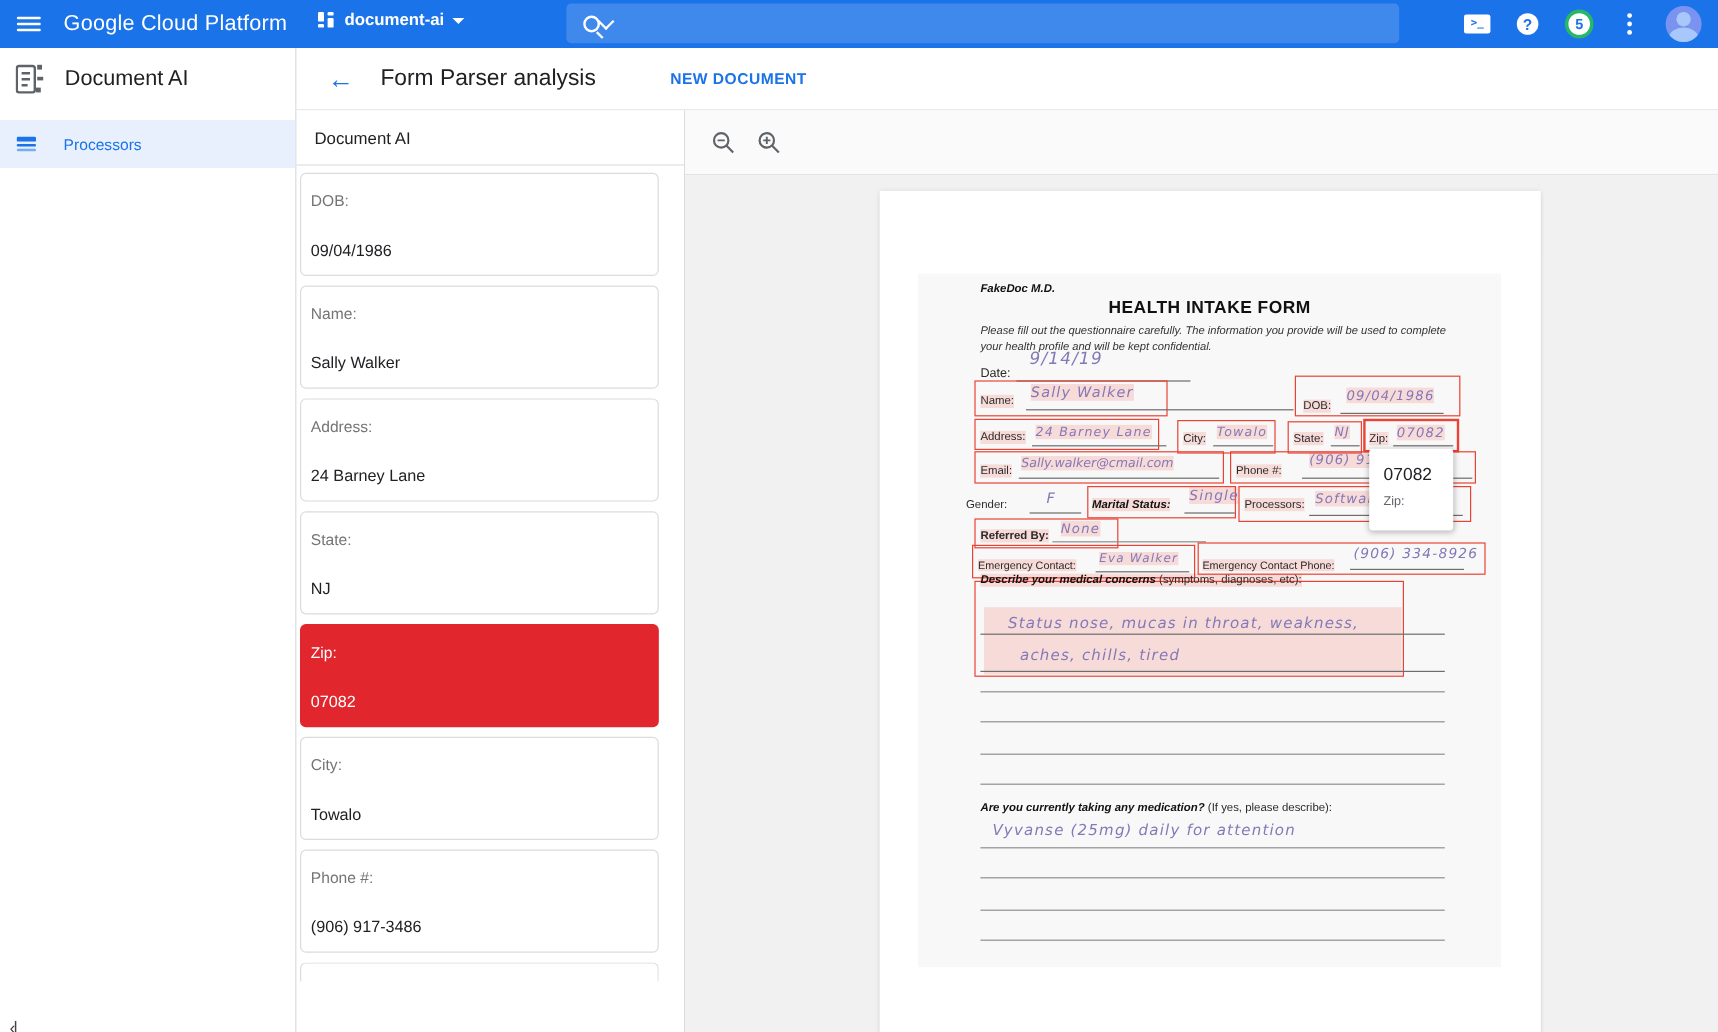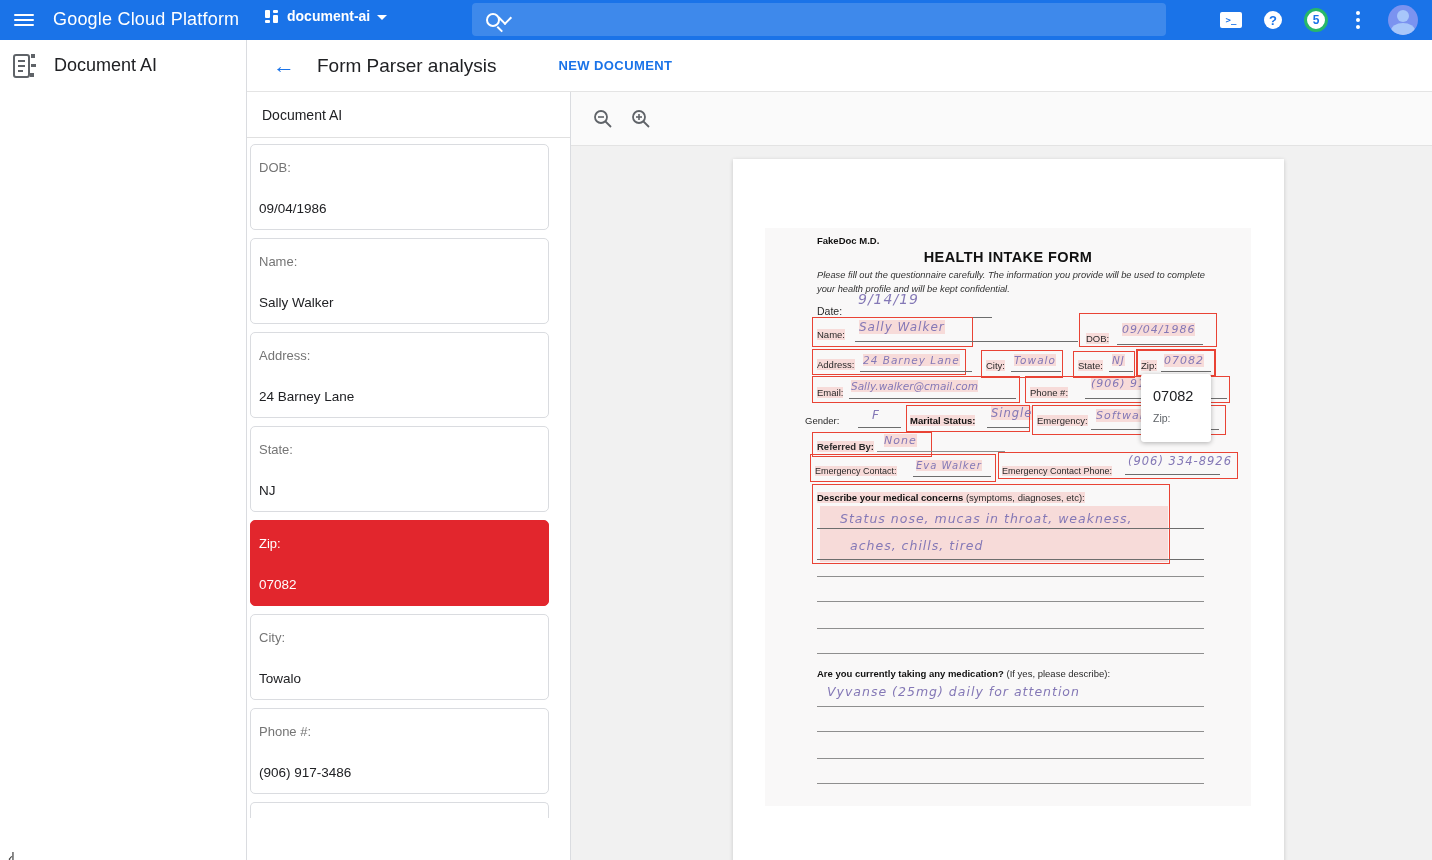--- a/index.html
+++ b/index.html
@@ -86,21 +86,21 @@
   
   .viewer { flex:1; display:flex; flex-direction:column; }
   .v-toolbar { height:54px; background:#fafafa; border-bottom:1px solid #e3e3e3; display:flex; align-items:center; gap:18px; padding-left:22px; }
   .zoombtn { cursor:pointer; }
   .canvas { flex:1; background:#f1f1f1; position:relative; overflow:hidden; }
   .page { position:absolute; left:162px; top:13px; width:551px; height:900px; background:#fff; box-shadow:0 1px 4px rgba(0,0,0,.18); }
   .scan { position:absolute; left:32px; top:69px; width:486px; height:578px; background:#f9f8f8; }
 
   
   .fl { position:absolute; font-size:9.5px; color:#2a2a2a; white-space:nowrap; }
-  .fb { font-weight:700; color:#111; }
+  .fb { font-weight:700; color:#111;font-style:italic; }
   .hw { position:absolute; font-family:"DejaVu Sans",sans-serif; font-style:italic; color:#8478b6; white-space:nowrap; letter-spacing:1px; }
   .hl { background:rgba(234,67,53,.16); }
   .bbox { position:absolute; border:1.5px solid #e94335; pointer-events:none; }
   .bbox.sel { border-width:2.5px; }
   .uline { position:absolute; height:0; border-bottom:1px solid #8f8f8f; }
   .uline.dark { border-bottom-color:#6d6d6d; }
   .scan-title { position:absolute; left:0; top:21px; width:100%; text-align:center; font-size:14.5px; font-weight:700; color:#111; letter-spacing:.4px; }
   .scan-instr { position:absolute; left:52px; top:40px; width:398px; font-size:9.3px; font-style:italic; color:#333; line-height:1.55; }
   .hlfill { position:absolute; background:rgba(234,67,53,.16); }
 
@@ -161,20 +161,28 @@
   <div class="head-right">
     <span class="back-arrow">←</span>
     <span class="page-title">Form Parser analysis</span>
     <span class="new-doc">NEW DOCUMENT</span>
   </div>
 </div>
 
 <div class="cols">
 
   <div class="sidebar">
+    <div class="nav-item active">
+      <span class="nicon pr-icon">
+          <i></i>
+          <i></i>
+          <i></i>
+        </span>
+      <span class="nlabel">Processors</span>
+    </div>
     <span class="collapse-icon">‹|</span>
   </div>
 
   <div class="fields-panel">
     <div class="fp-title">Document AI</div>
     <div class="cards">
       <div class="card">
         <div class="card-label">DOB:</div>
         <div class="card-value">09/04/1986</div>
       </div>
@@ -268,40 +276,40 @@
           <span class="uline dark" style="left:320px; top:170px; width:142px;"></span>
 
           <span class="fl" style="left:40px; top:187px;">Gender:</span>
           <span class="hw" style="left:107px; top:180px; font-size:12px;">F</span>
           <span class="uline dark" style="left:93px; top:199px; width:43px;"></span>
           <span class="bbox" style="left:141px; top:177px; width:124px; height:27px;"></span>
           <span class="fl fb hl" style="left:145px; top:187px;">Marital Status:</span>
           <span class="hw hl" style="left:226px; top:178px; font-size:11.5px;">Single</span>
           <span class="uline dark" style="left:222px; top:199px; width:42px;"></span>
           <span class="bbox" style="left:267px; top:177px; width:194px; height:30px;"></span>
-          <span class="fl hl" style="left:272px; top:187px;">Emergency:</span>
+          <span class="fl hl" style="left:272px; top:187px;">Processors:</span>
           <span class="hw hl" style="left:331px; top:181px; font-size:11px;">Software</span>
           <span class="uline dark" style="left:326px; top:201px; width:128px;"></span>
 
           <span class="bbox" style="left:47px; top:204px; width:120px; height:25px;"></span>
           <span class="fl hl" style="left:52px; top:213px;font-weight:bold;">Referred By:</span>
           <span class="hw hl" style="left:119px; top:206px; font-size:11px;">None</span>
           <span class="uline" style="left:112px; top:223px; width:128px;"></span>
 
           <span class="bbox" style="left:45px; top:226px; width:186px; height:28px;"></span>
           <span class="fl hl" style="left:50px; top:238px; font-size:9px;">Emergency Contact:</span>
           <span class="hw hl" style="left:151px; top:232px; font-size:10px;">Eva Walker</span>
           <span class="uline dark" style="left:148px; top:248px; width:78px;"></span>
           <span class="bbox" style="left:233px; top:224px; width:240px; height:27px;"></span>
           <span class="fl hl" style="left:237px; top:238px; font-size:9px;">Emergency Contact Phone:</span>
           <span class="hw" style="left:363px; top:226px; font-size:11.5px;">(906) 334-8926</span>
           <span class="uline dark" style="left:360px; top:246px; width:95px;"></span>
 
           <span class="bbox" style="left:47px; top:256px; width:358px; height:80px;"></span>
-          <span class="fl hl" style="left:52px; top:264px;"><b class="fb">Describe your medical concerns</b><span> (symptoms, diagnoses, etc):</span></span>
+          <span class="fl hl" style="left:52px; top:250px;"><b class="fb">Describe your medical concerns</b><span> (symptoms, diagnoses, etc):</span></span>
           <span class="hlfill" style="left:55px; top:278px; width:348px; height:56px;"></span>
           <span class="hw" style="left:75px; top:283px; font-size:12.5px;">Status nose, mucas in throat, weakness,</span>
           <span class="uline dark" style="left:52px; top:300px; width:387px;"></span>
           <span class="hw" style="left:85px; top:310px; font-size:12.5px;">aches, chills, tired</span>
           <span class="uline dark" style="left:52px; top:331px; width:387px;"></span>
 
           <span class="uline" style="left:52px; top:348px; width:387px;"></span>
           <span class="uline" style="left:52px; top:373px; width:387px;"></span>
           <span class="uline" style="left:52px; top:400px; width:387px;"></span>
           <span class="uline" style="left:52px; top:425px; width:387px;"></span>

